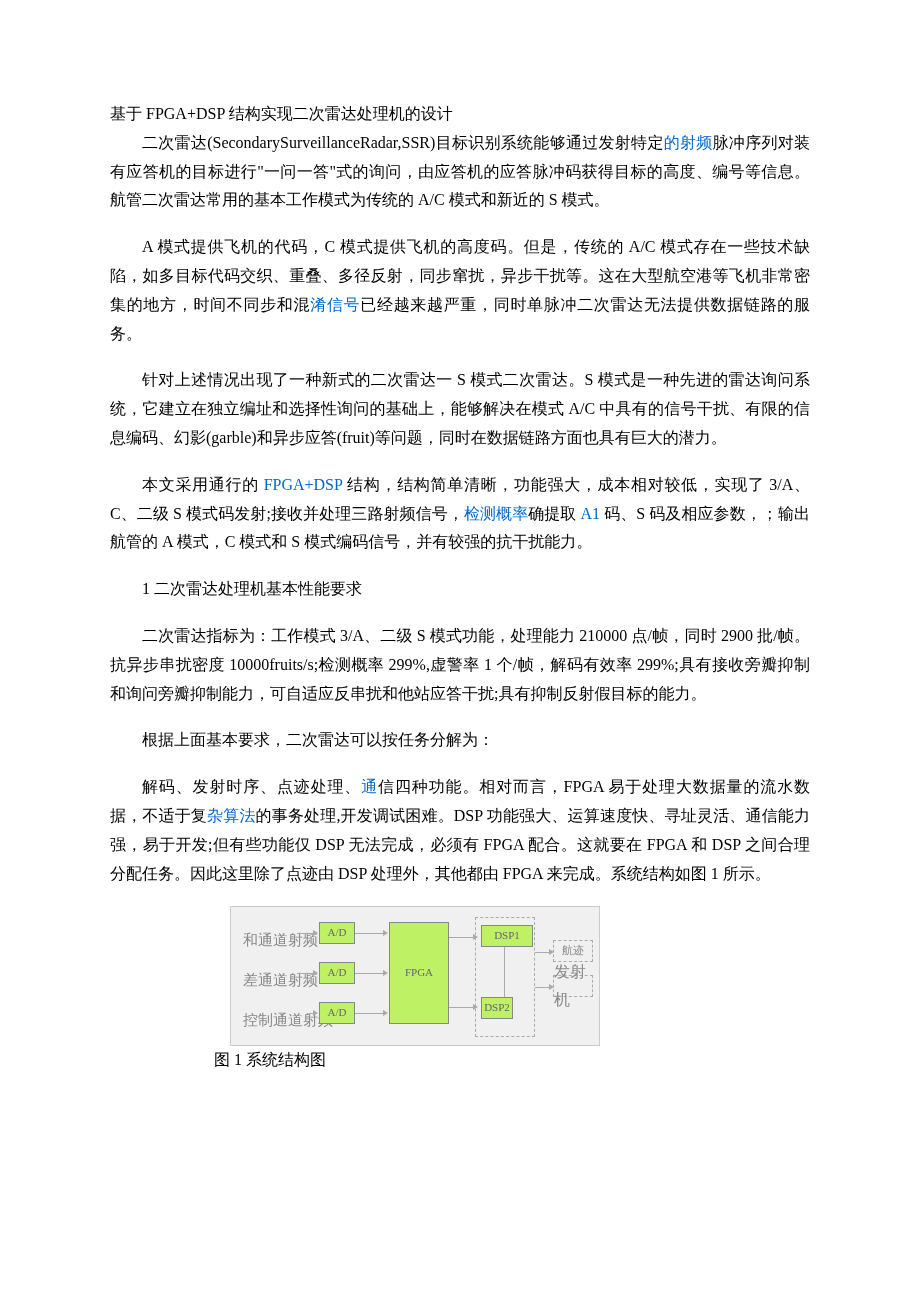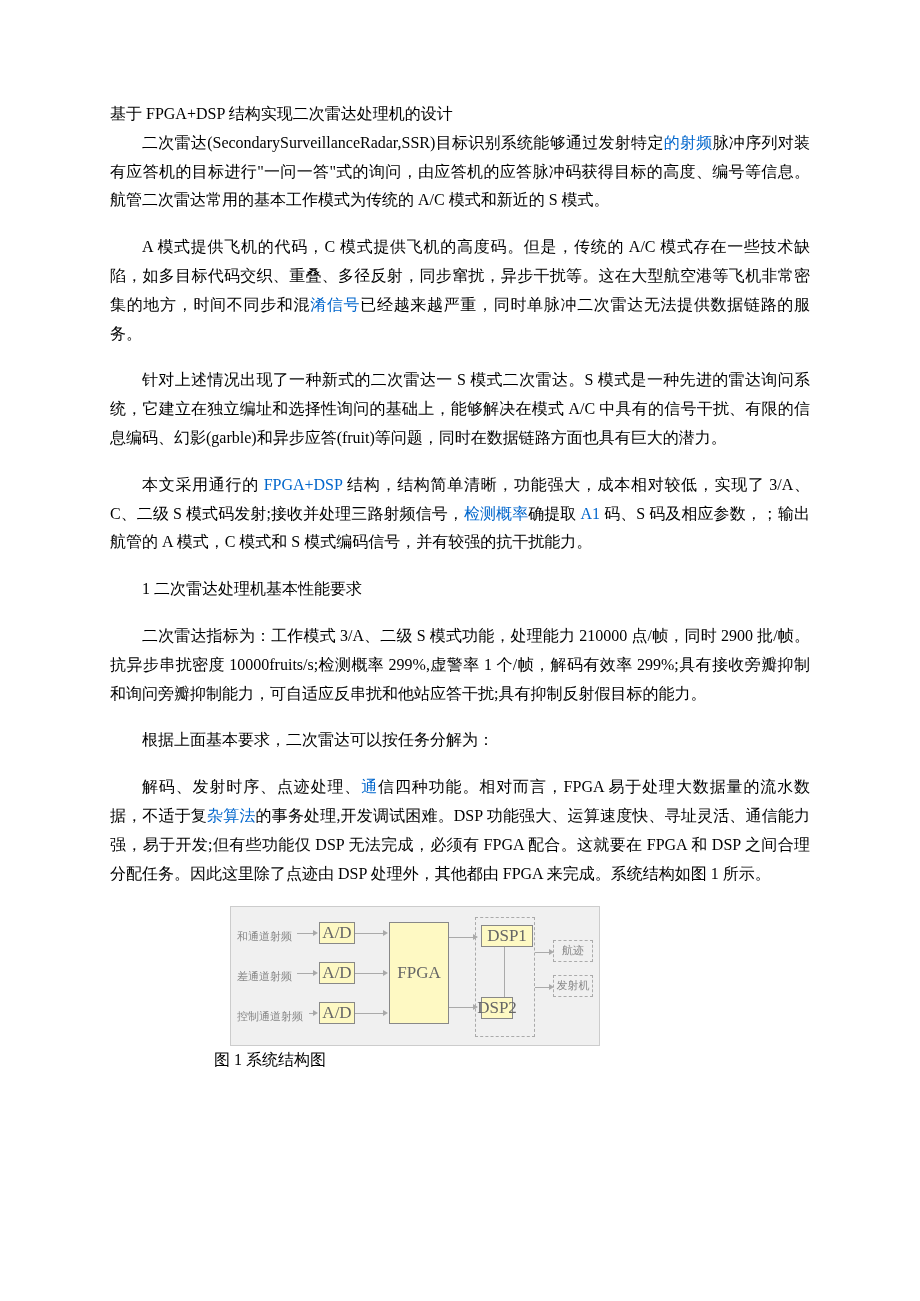--- a/index.html
+++ b/index.html
@@ -40,32 +40,33 @@
       margin-left: 120px;
       width: 370px;
       height: 140px;
       position: relative;
       background: #f0f0f0;
       border: 1px solid #ccc;
     }
     .diagram-box {
       position: absolute;
       border: 1px solid #888;
-      background: #fef9c3;
-      font-size: 17px;
+      background: #bef264;
+      font-size: 11px;
       display: flex;
       align-items: center;
       justify-content: center;
       color: #666;
       text-align: center;
     }
     .diagram-label {
       position: absolute;
-      font-size: 11px;
+      font-size: 15px;
       color: #888;
+      margin-left: 6px;
     }
     .diagram-line {
       position: absolute;
       background: #aaa;
     }
     .diagram-dashed {
       position: absolute;
       border: 1px dashed #aaa;
       background: transparent;
     }
@@ -146,16 +147,16 @@
     <div class="diagram-box" style="left:250px; top:18px; width:52px; height:22px;">DSP1</div>
     <div class="diagram-box" style="left:250px; top:90px; width:32px; height:22px;">DSP2</div>
     <div class="diagram-line" style="left:273px; top:40px; width:1px; height:50px;"></div>
 
     <div class="diagram-line" style="left:304px; top:45px; width:16px; height:1px;"></div>
     <div class="diagram-arrow-right" style="left:318px; top:42px;"></div>
     <div class="diagram-line" style="left:304px; top:80px; width:16px; height:1px;"></div>
     <div class="diagram-arrow-right" style="left:318px; top:77px;"></div>
 
     <div class="diagram-dashed" style="left:322px; top:33px; width:40px; height:22px; display:flex; align-items:center; justify-content:center; font-size:11px; color:#888;">航迹</div>
-    <div class="diagram-dashed" style="left:322px; top:68px; width:40px; height:22px; display:flex; align-items:center; justify-content:center; font-size:11px; color:#888;">发射机</div>
+    <div class="diagram-dashed" style="left:322px; top:68px; width:40px; height:22px; display:flex; align-items:center; justify-content:center; font-size:16px; color:#888;">发射机</div>
   </div>
   <div class="caption">图 1 系统结构图</div>
 </div>
 
 </body></html>

